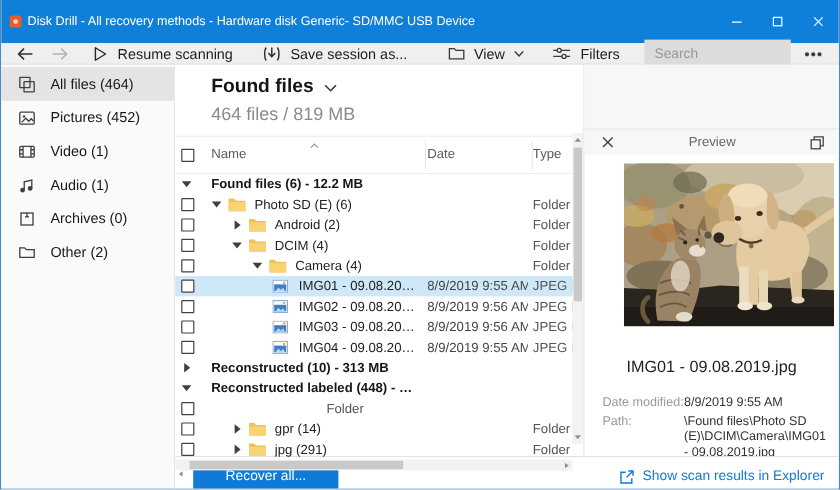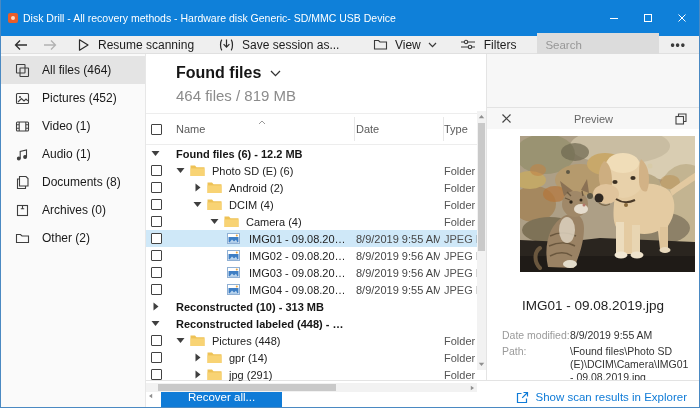--- a/index.html
+++ b/index.html
@@ -209,29 +209,20 @@
               <path d="M5.2 11.5 V4.5 L11.5 3 V10"></path>
               <circle cx="3.8" cy="11.5" r="1.4" fill="#3f3f3f"></circle>
               <circle cx="10.1" cy="10" r="1.4" fill="#3f3f3f"></circle>
             </svg>
           </span>
           <span>Audio (1)</span>
         </div>
         <div class="side-item">
           <span class="ico" style="display: flex;">
             <svg width="15" height="15" viewBox="0 0 15 15" fill="none" stroke="#3f3f3f" stroke-width="1.1">
-              <path d="M4.5 1.5 H11 L13 3.5 V11 H4.5 Z"></path>
-              <path d="M4.5 4 H2.5 V13.5 H10.5 V11"></path>
-            </svg>
-          </span>
-          <span>Documents (8)</span>
-        </div>
-        <div class="side-item">
-          <span class="ico" style="display: flex;">
-            <svg width="15" height="15" viewBox="0 0 15 15" fill="none" stroke="#3f3f3f" stroke-width="1.1">
               <rect x="2.5" y="2.5" width="10" height="10"></rect>
               <path d="M7.5 2.5 V5.8 M5.8 5.8 H9.2"></path>
             </svg>
           </span>
           <span>Archives (0)</span>
         </div>
         <div class="side-item">
           <span class="ico" style="display: flex;">
             <svg width="15" height="15" viewBox="0 0 15 15" fill="none" stroke="#3f3f3f" stroke-width="1.1">
               <path d="M1.5 3.5 H5.5 L7 5 H13.5 V11.5 H1.5 Z"></path>
@@ -466,34 +457,20 @@
                 </div>
                 <div class="col-name" style="padding-left: 0px;">
                   <span class="row-label">Reconstructed labeled (448) - 493 MB</span>
                 </div>
                 <div class="col-date"></div>
                 <div class="col-type"></div>
               </div>
               <div class="row">
                 <div class="col-check">
                   <span class="cbx"></span>
-                </div>
-                <div class="col-name" style="padding-left: 0px;">
-                  <span class="exp" style="display: flex;">
-                    <svg width="9" height="9" viewBox="0 0 9 9">
-                      <path d="M0.5 2 H8.5 L4.5 7 Z" fill="#3f3f3f"></path>
-                    </svg>
-                  </span>
-                  <span class="tree-ico" style="display: flex;">
-                    <svg width="15" height="13" viewBox="0 0 15 13">
-                      <path d="M0.5 1.5 H5 L6.5 3.2 H14.5 V12 H0.5 Z" fill="#eec256"></path>
-                      <path d="M0.5 4.4 H14.5 V12 H0.5 Z" fill="#f8d374"></path>
-                    </svg>
-                  </span>
-                  <span class="row-label">Pictures (448)</span>
                 </div>
                 <div class="col-date"></div>
                 <div class="col-type">Folder</div>
               </div>
               <div class="row">
                 <div class="col-check">
                   <span class="cbx"></span>
                 </div>
                 <div class="col-name" style="padding-left: 17px;">
                   <span class="exp" style="display: flex;">

